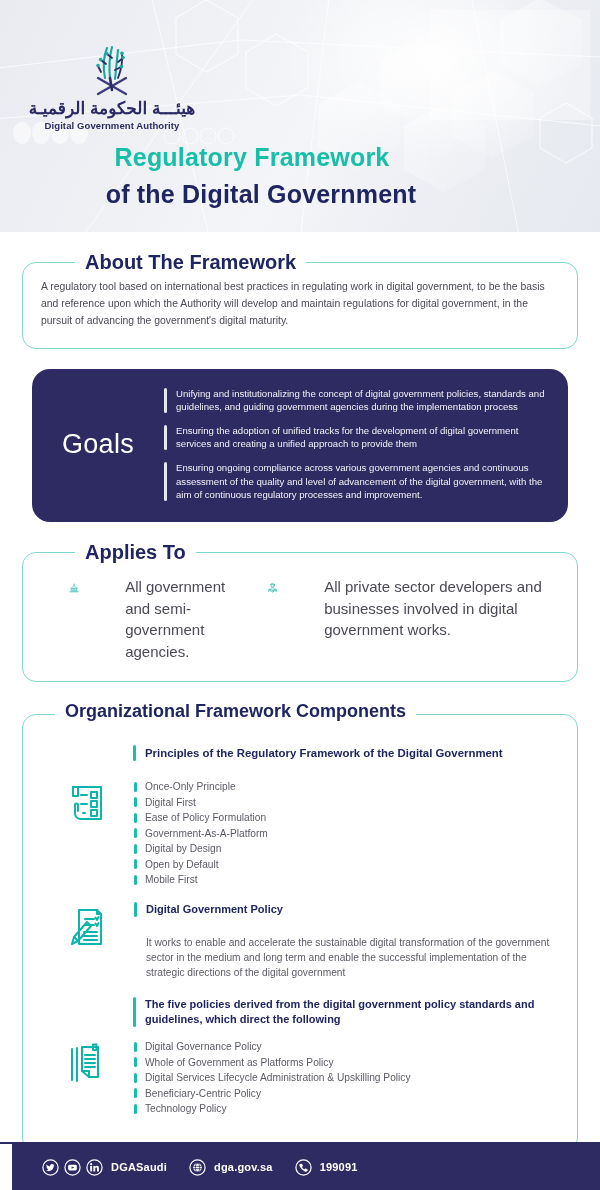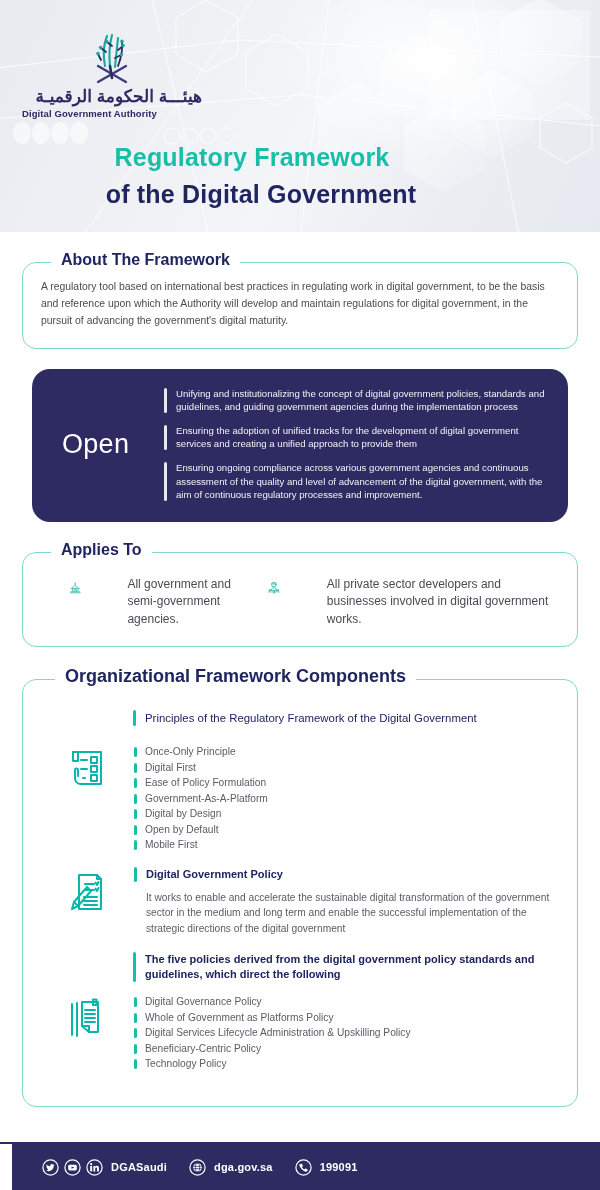--- a/index.html
+++ b/index.html
@@ -32,22 +32,23 @@
   }
   .header-bg {
     position: absolute;
     inset: 0;
     pointer-events: none;
   }
 
   .logo-wrap {
     position: absolute;
     left: 22px;
-    top: 30px;
+    top: 42px;
     width: 180px;
+    text-align: center;
   }
   .logo-mark { display: block; margin: 0 auto; }
   .logo-ar {
     margin-top: 2px;
     font-size: 17px;
     font-weight: 700;
     color: #2b2a63;
     direction: rtl;
     letter-spacing: 0px;
     line-height: 1.1;
@@ -88,24 +89,24 @@
   .panel {
     position: relative;
     margin: 0 22px;
     border: 1px solid #7fd8cf;
     border-radius: 14px;
     background: #ffffff;
   }
   .panel-heading {
     position: absolute;
     top: -12px;
-    left: 28px;
+    left: 52px;
     background: #ffffff;
     padding: 0 10px;
-    font-size: 16px;
+    font-size: 20px;
     font-weight: 700;
     color: #1f2560;
     white-space: nowrap;
   }
   .panel-heading.big { font-size: 18px; left: 32px; top: -14px; }
 
   
   .about-panel { margin-top: 30px; padding: 16px 18px 18px 18px; }
   .about-text {
     font-size: 10.4px;
@@ -155,21 +156,21 @@
     background: #e8e8ef;
   }
 
   
   .applies-panel { margin-top: 30px; padding: 18px 18px 18px 18px; }
   .applies-row { display: flex; gap: 18px; padding-left: 28px; padding-top: 4px; }
   .applies-item { display: flex; align-items: flex-start; gap: 10px; }
   .applies-item.first { flex: 0 0 180px; }
   .applies-item.second { flex: 1 1 auto; justify-content: flex-end; }
   .applies-text {
-    font-size: 12px;
+    font-size: 15px;
     line-height: 1.45;
     color: #4a4a55;
     padding-top: 1px;
     margin-left: 36px;
   }
 
   
   .org-panel { margin-top: 32px; padding: 30px 18px 20px 18px; }
 
   .org-title-row {
@@ -180,21 +181,21 @@
     margin-bottom: 18px;
   }
   .teal-bar {
     flex: 0 0 auto;
     width: 3px;
     border-radius: 2px;
     background: #17bfa8;
   }
   .org-title-text {
     font-size: 11.4px;
-    font-weight: 400;
+    font-weight: 700;
     color: #1f2560;
     line-height: 1.35;
     padding-top: 1px;
   }
 
   .org-block {
     display: flex;
     align-items: flex-start;
     gap: 1px;
     margin-bottom: 14px;
@@ -223,21 +224,21 @@
   }
   .bullet-text {
     font-size: 10.2px;
     color: #5b5b66;
   }
 
   .sub-head-row {
     display: flex;
     align-items: stretch;
     gap: 9px;
-    margin-bottom: 8px;
+    margin-bottom: 18px;
   }
   .sub-head-text {
     font-size: 11px;
     font-weight: 700;
     color: #1f2560;
     line-height: 1.38;
   }
   .sub-body-text {
     font-size: 10.2px;
     color: #5b5b66;
@@ -373,21 +374,21 @@
       <div class="title-line-2">of the Digital Government</div>
     </div>
   </div>
 
   <div class="panel about-panel">
     <div class="panel-heading">About The Framework</div>
     <div class="about-text">A regulatory tool based on international best practices in regulating work in digital government, to be the basis and reference upon which the Authority will develop and maintain regulations for digital government, in the pursuit of advancing the government's digital maturity.</div>
   </div>
 
   <div class="goals-box">
-    <div class="goals-label">Open</div>
+    <div class="goals-label">Goals</div>
     <div class="goals-list">
       <div class="goal-item">
         <span class="goal-bar"></span>
         <span>Unifying and institutionalizing the concept of digital government policies, standards and guidelines, and guiding government agencies during the implementation process</span>
       </div>
       <div class="goal-item">
         <span class="goal-bar"></span>
         <span>Ensuring the adoption of unified tracks for the development of digital government services and creating a unified approach to provide them</span>
       </div>
       <div class="goal-item">

